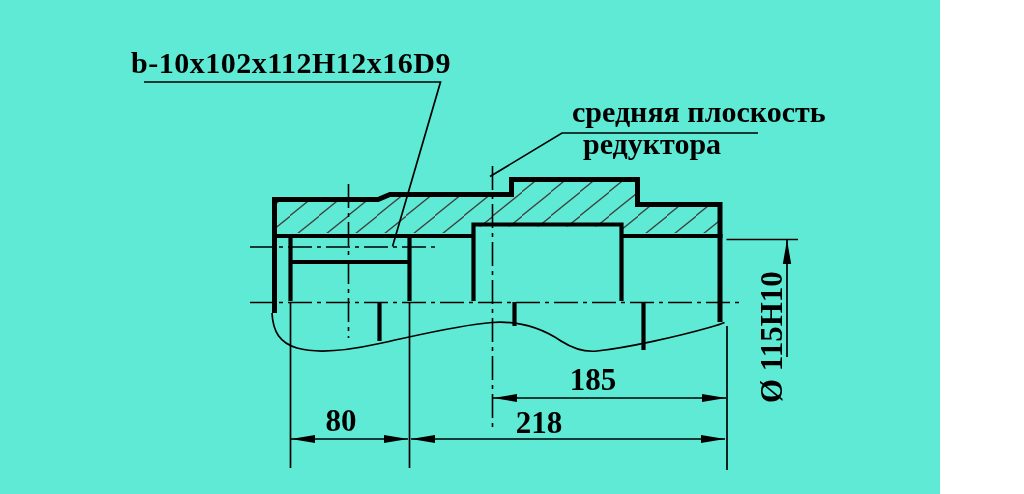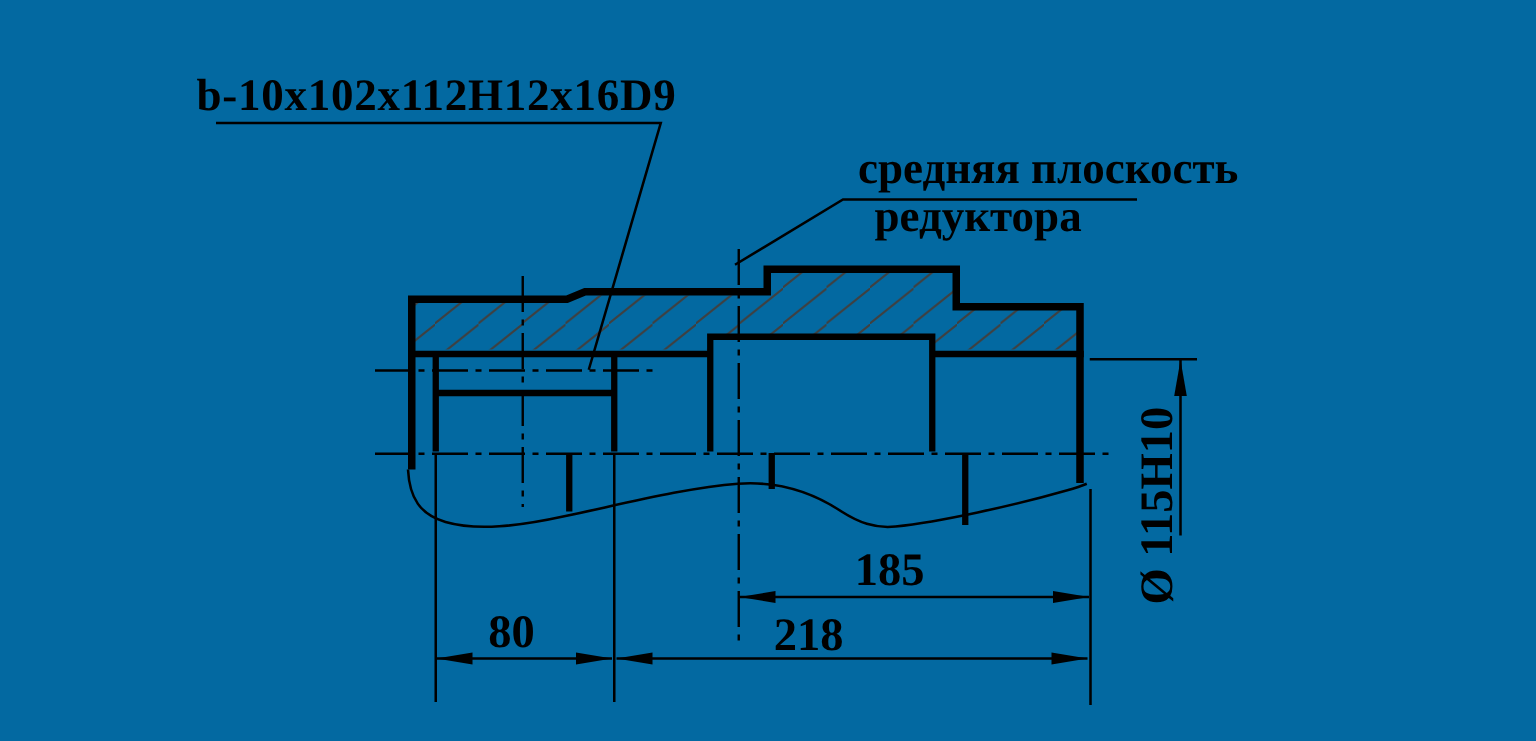--- a/index.html
+++ b/index.html
@@ -1,19 +1,19 @@
 <!DOCTYPE html>
 <html><head>
 <meta charset="utf-8">
 <style>
   html,body{margin:0;padding:0;background:#ffffff;}
   .stage{
     position:relative;
-    width:1024px;height:494px;
-    background:#0369a1;
+    width:940px;height:494px;
+    background:#5eead4;
     overflow:hidden;
     font-family:"Liberation Serif", serif;
   }
   svg{display:block;}
   .lbl{
     font-family:"Liberation Serif", serif;
     font-weight:bold;
     fill:#000000;
   }
   .callout{font-size:30px;letter-spacing:0.5px;}

